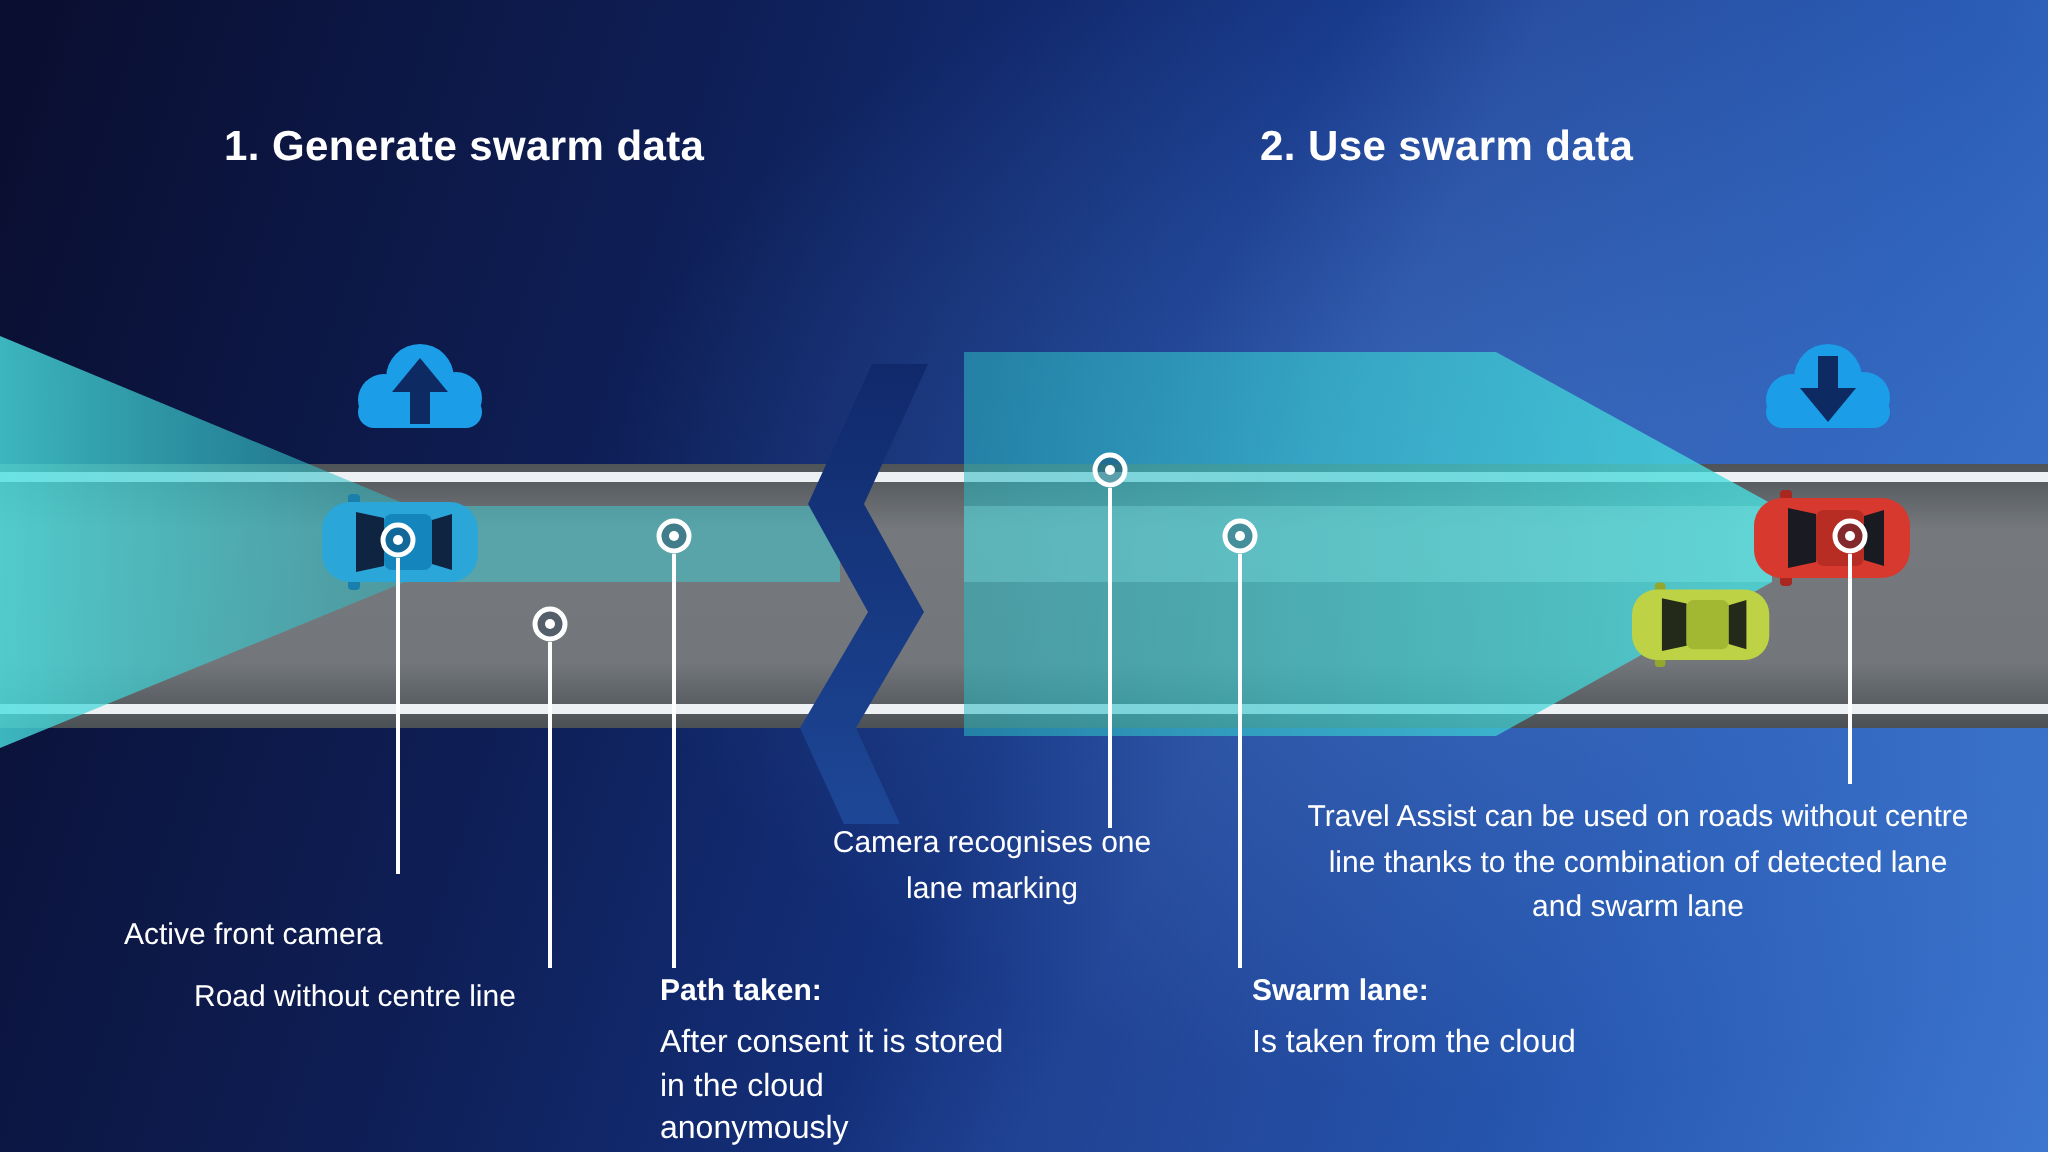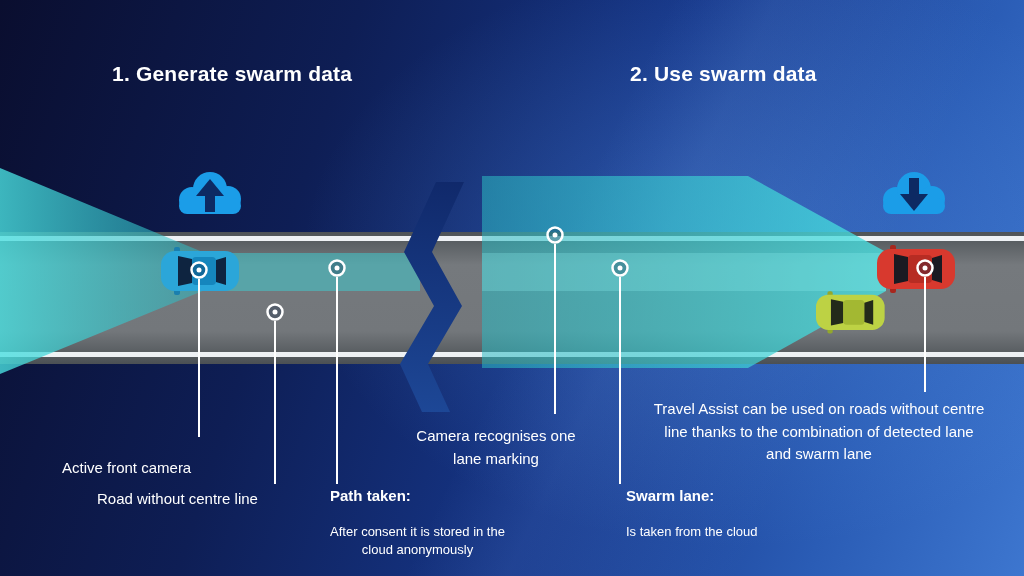--- a/index.html
+++ b/index.html
@@ -18,23 +18,23 @@
   .title{position:absolute;font-size:21px;font-weight:bold;letter-spacing:0.2px;white-space:nowrap;}
   .title-left{left:112px;top:62px;}
   .title-right{left:630px;top:62px;}
   .label{position:absolute;font-size:15px;line-height:1.35;white-space:nowrap;}
   .block{position:absolute;font-size:15px;line-height:1.5;text-align:center;white-space:normal;}
   .lbl-camera{left:62px;top:458px;}
   .lbl-road{left:97px;top:489px;}
   .grp-path{position:absolute;left:330px;top:487px;}
   .grp-swarm{position:absolute;left:626px;top:487px;}
   .grp-title{font-size:15px;font-weight:bold;white-space:nowrap;}
-  .grp-desc{font-size:13px;line-height:1.35;margin-top:19px;text-align:center;}
+  .grp-desc{font-size:16px;line-height:1.35;margin-top:7px;}
   .grp-path .grp-desc{width:175px;}
-  .blk-recognise{left:407px;top:425px;width:178px;}
+  .blk-recognise{left:407px;top:411px;width:178px;}
   .blk-travel{left:652px;top:398px;width:334px;}
 </style>
 </head>
 <body>
 
 <div class="stage">
 
   <svg class="scene" viewBox="0 0 1024 576" aria-hidden="true">
     <defs>
       <linearGradient id="roadGrad" x1="0" y1="0" x2="0" y2="1">

